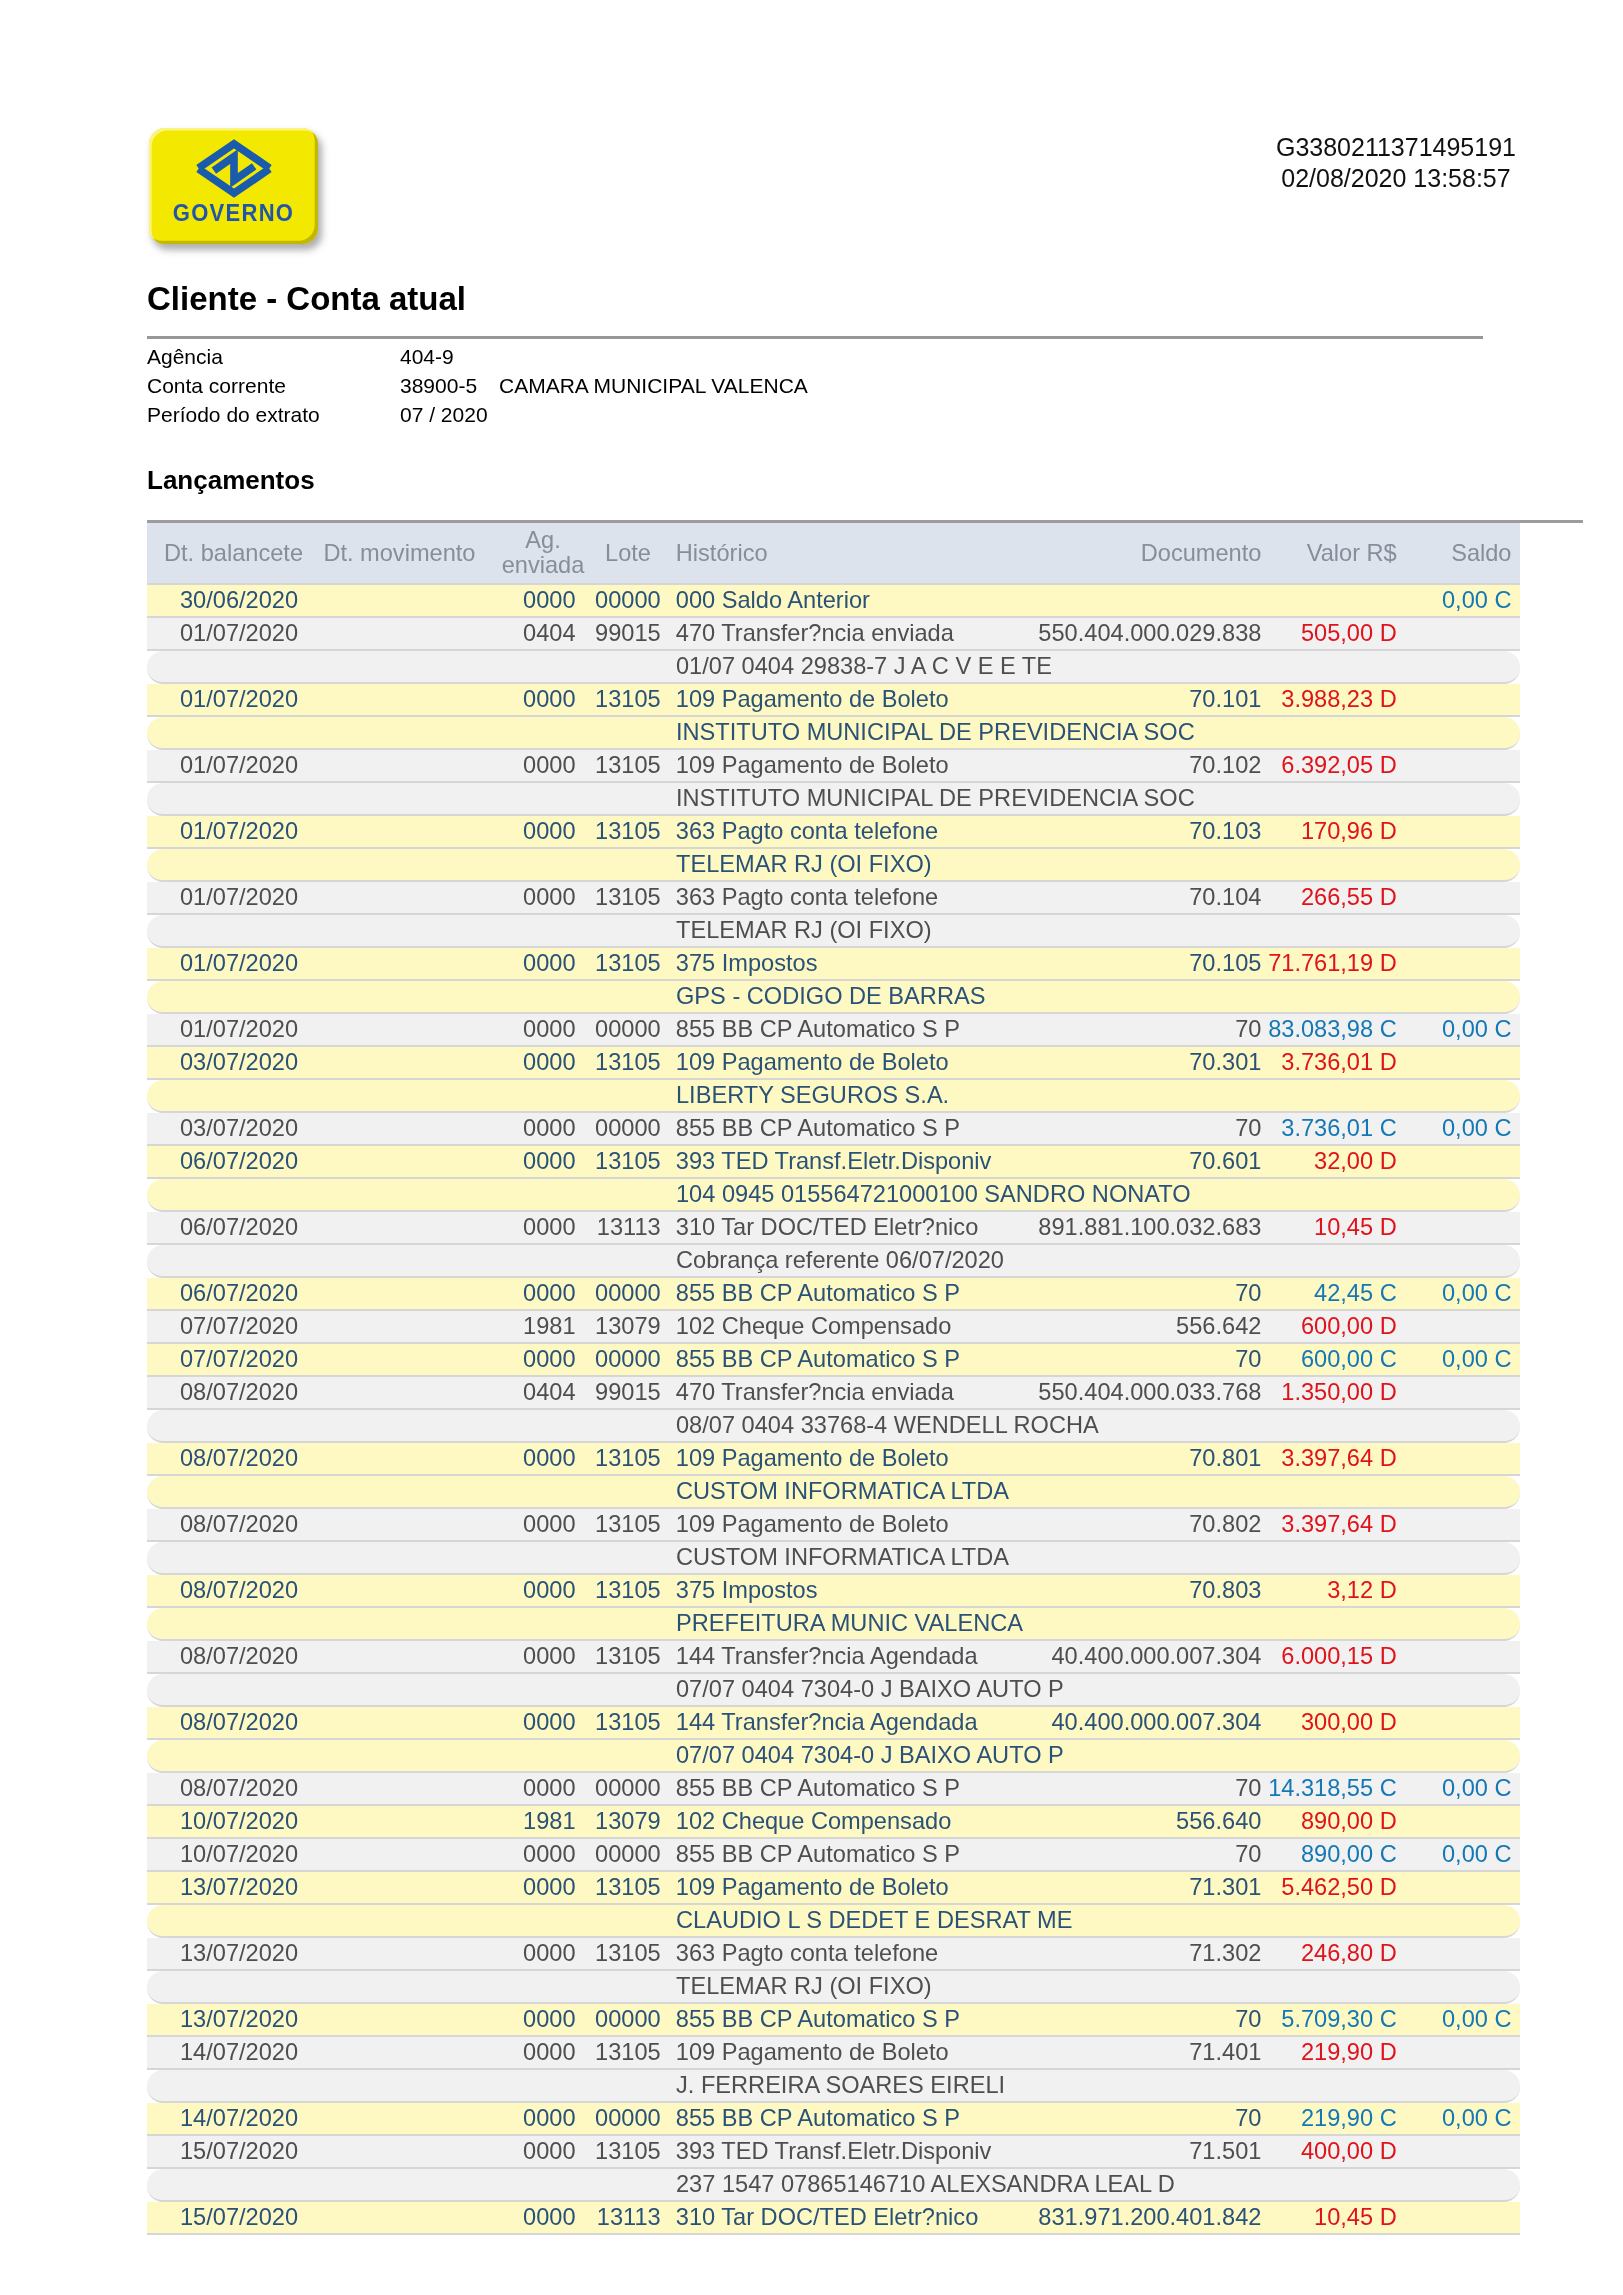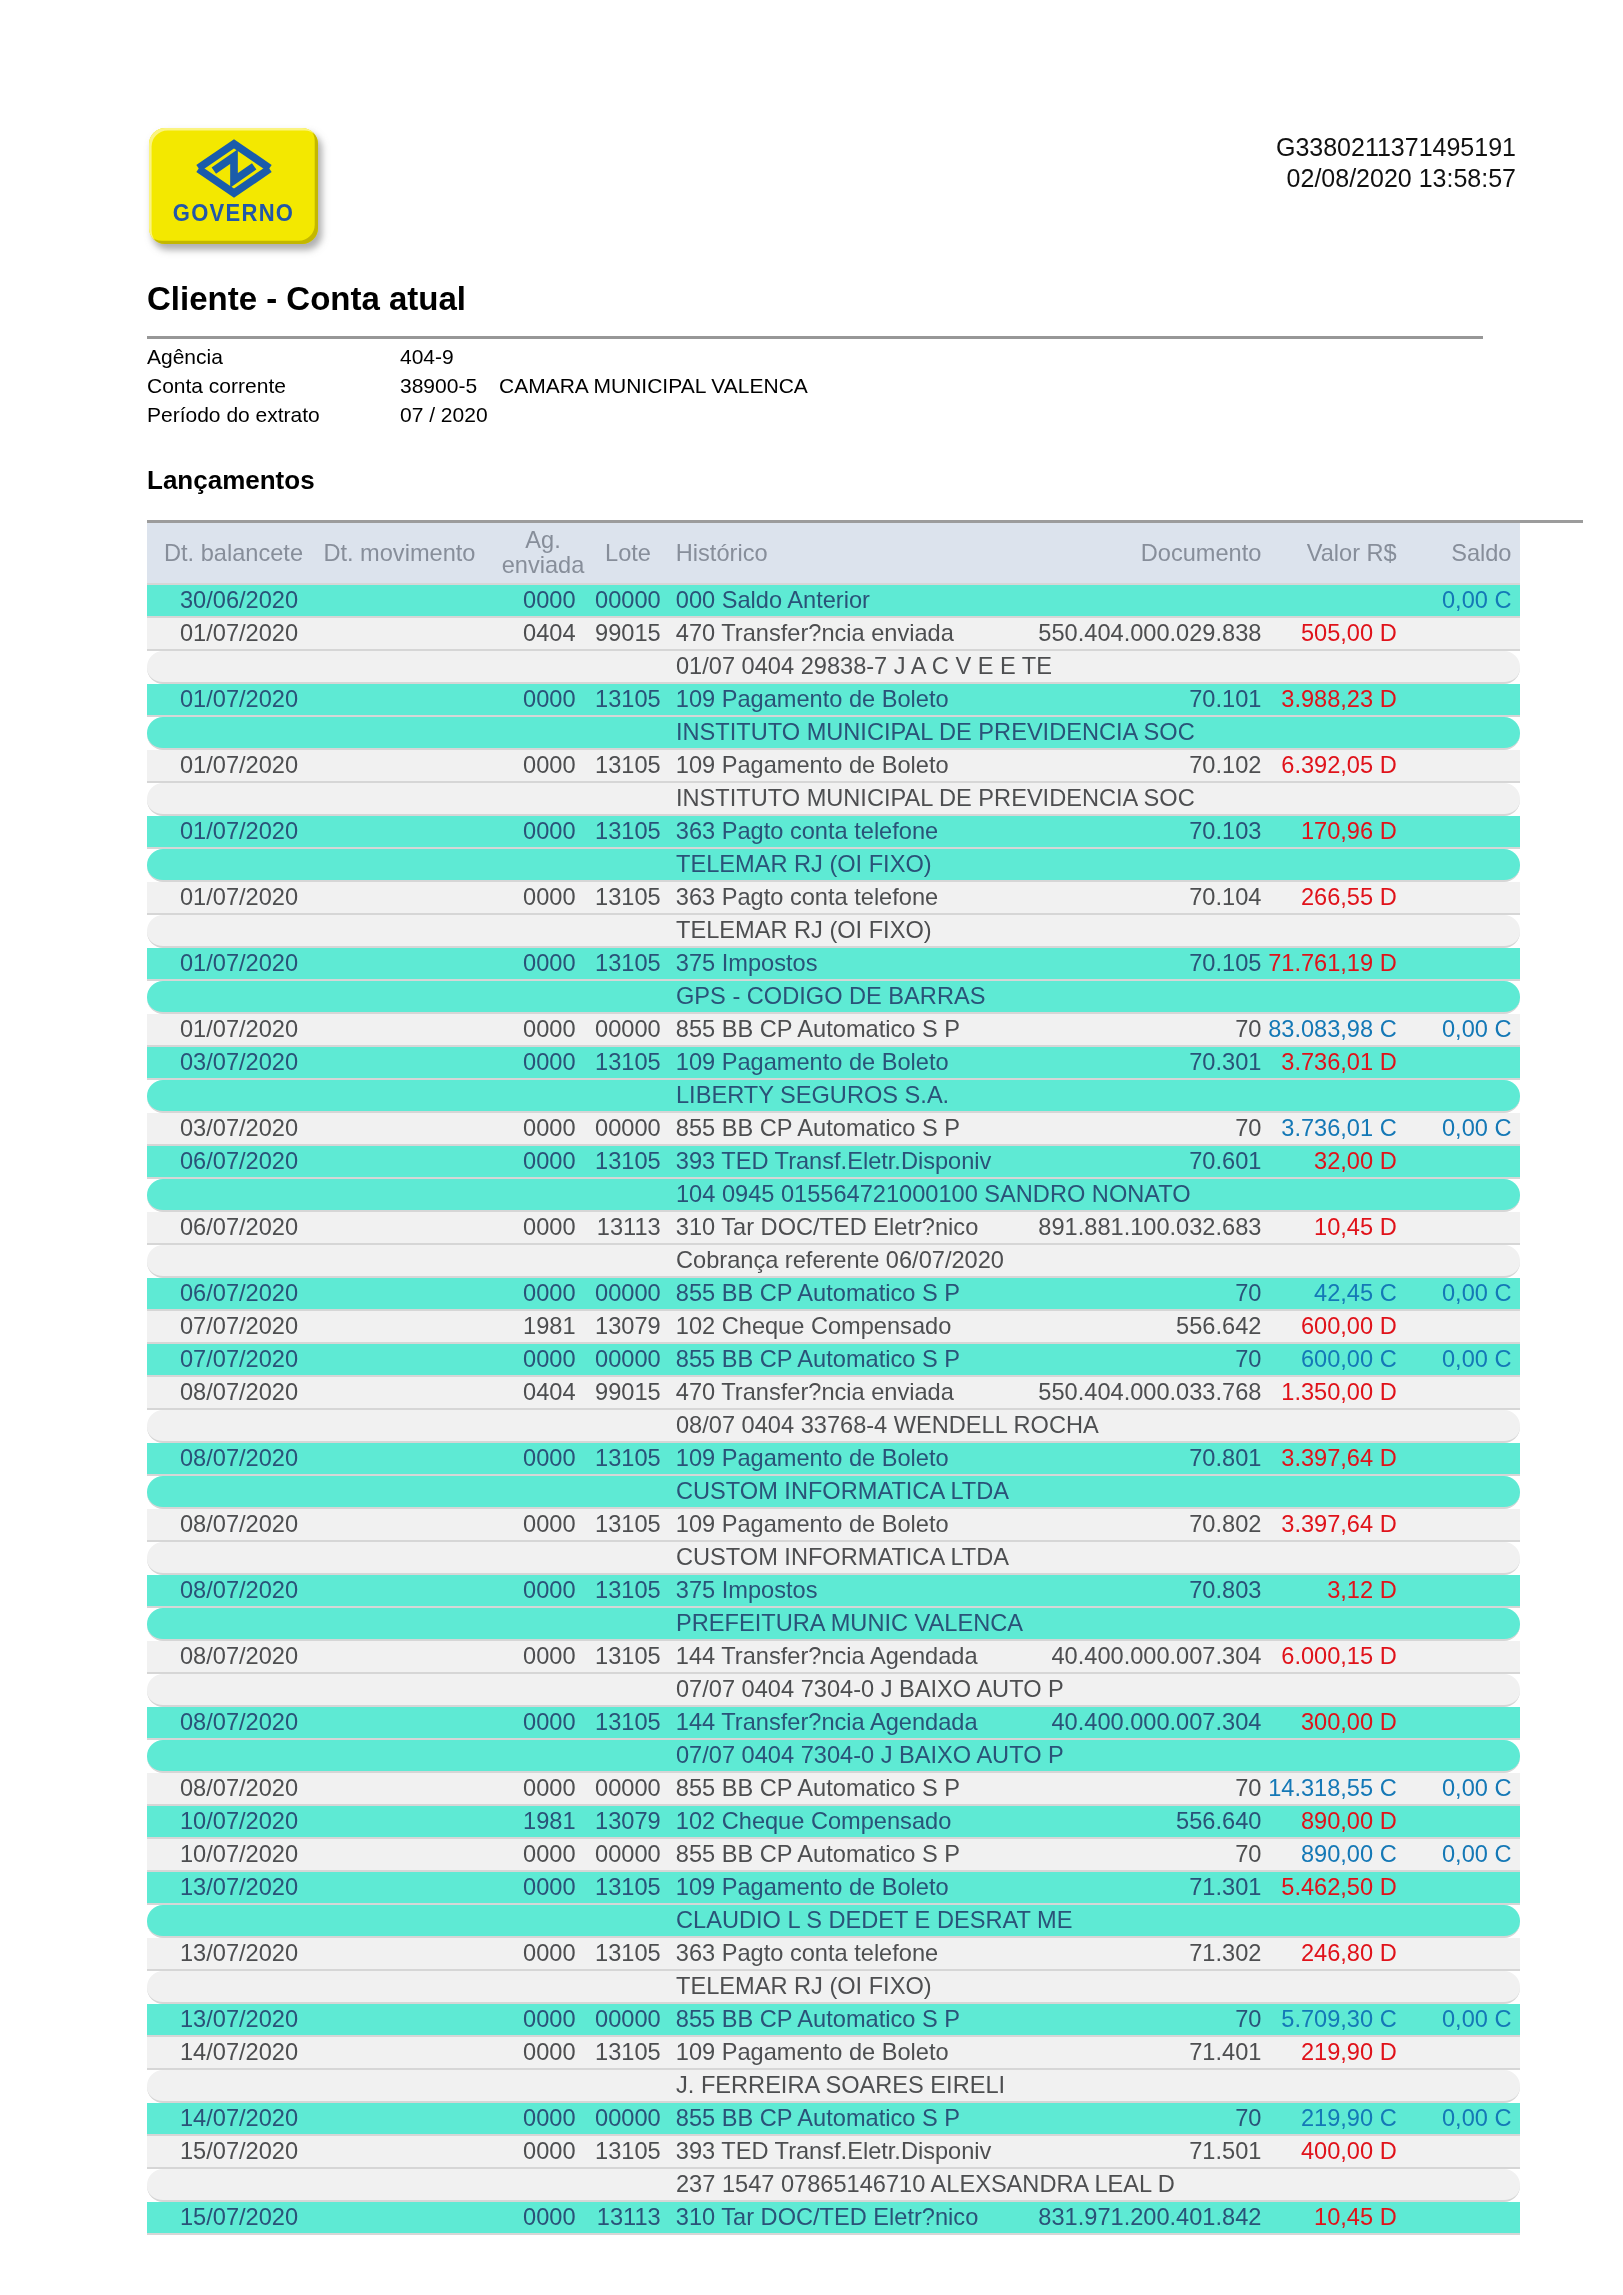--- a/index.html
+++ b/index.html
@@ -14,21 +14,21 @@
     box-shadow: inset 2.6px 2.6px 0 #fbf481, inset -3.3px -3.3px 0 #c3b700, 3.9px 5.2px 7.9px rgba(110,110,110,.55);
     display:flex; flex-direction:column; align-items:center; justify-content:flex-start;
   }
   .logo-chip svg{margin-top:9.2px;}
   .logo-governo{
     margin-top:1.3px; font-weight:bold; font-size:22px; letter-spacing:1.3px;
     color:var(--logo-blue); transform:scaleY(1.05);
   }
   
   .doc-ref{
-    position:absolute; top:132px; right:107px; text-align:right;
+    position:absolute; top:132px; right:107px; text-align:center;
     font-size:25px; line-height:31px; color:#111;
   }
   
   .h-cliente{position:absolute; left:147px; top:280px; font-size:33px; font-weight:bold; color:#000;}
   .rule-1{position:absolute; left:147px; top:336px; width:1336px; height:3.3px; background:#979797;}
   .account{position:absolute; left:147px; top:342px; font-size:21px; color:#000;}
   .account .arow{display:grid; grid-template-columns:253px 99px auto; line-height:29px;}
   .h-lanc{position:absolute; left:147px; top:465px; font-size:26px; font-weight:bold; color:#000;}
   
   .tablewrap{position:absolute; left:147px; top:520px; width:1373px;}
@@ -43,21 +43,21 @@
     border-bottom:2px solid #d6d6d6;
   }
   .hcell{white-space:pre-line; line-height:1.08;}
   .al-l{text-align:left;} .al-c{text-align:center;} .al-r{text-align:right;}
   .hcell.c0{padding-left:17px;} .hcell.c1{padding-left:12.4px;} .hcell.c4{padding-left:11.8px;}
   .hcell.c5{padding-right:4.6px;} .hcell.c6{padding-right:3.3px;} .hcell.c7{padding-right:8.5px;}
   .row{
     height:33px; line-height:31px; font-size:23.6px;
     border-bottom:2px solid #d6d6d6; box-sizing:border-box;
   }
-  .tone-a{background:#5eead4; color:var(--text-navy);}
+  .tone-a{background:#fef9c3; color:var(--text-navy);}
   .tone-b{background:var(--stripe-bg); color:var(--text-gray);}
   .c-dt{padding-left:33px;}
   .c-ag{text-align:right; padding-right:16.4px;}
   .c-lote{text-align:right; padding-right:3.3px;}
   .c-hist{padding-left:11.8px; white-space:nowrap;}
   .c-doc{text-align:right; padding-right:4.6px;}
   .c-valor{text-align:right; padding-right:3.3px;}
   .c-saldo{text-align:right; padding-right:8.5px;}
   .debit{color:var(--debit-red);}
   .credit{color:var(--credit-blue);}

